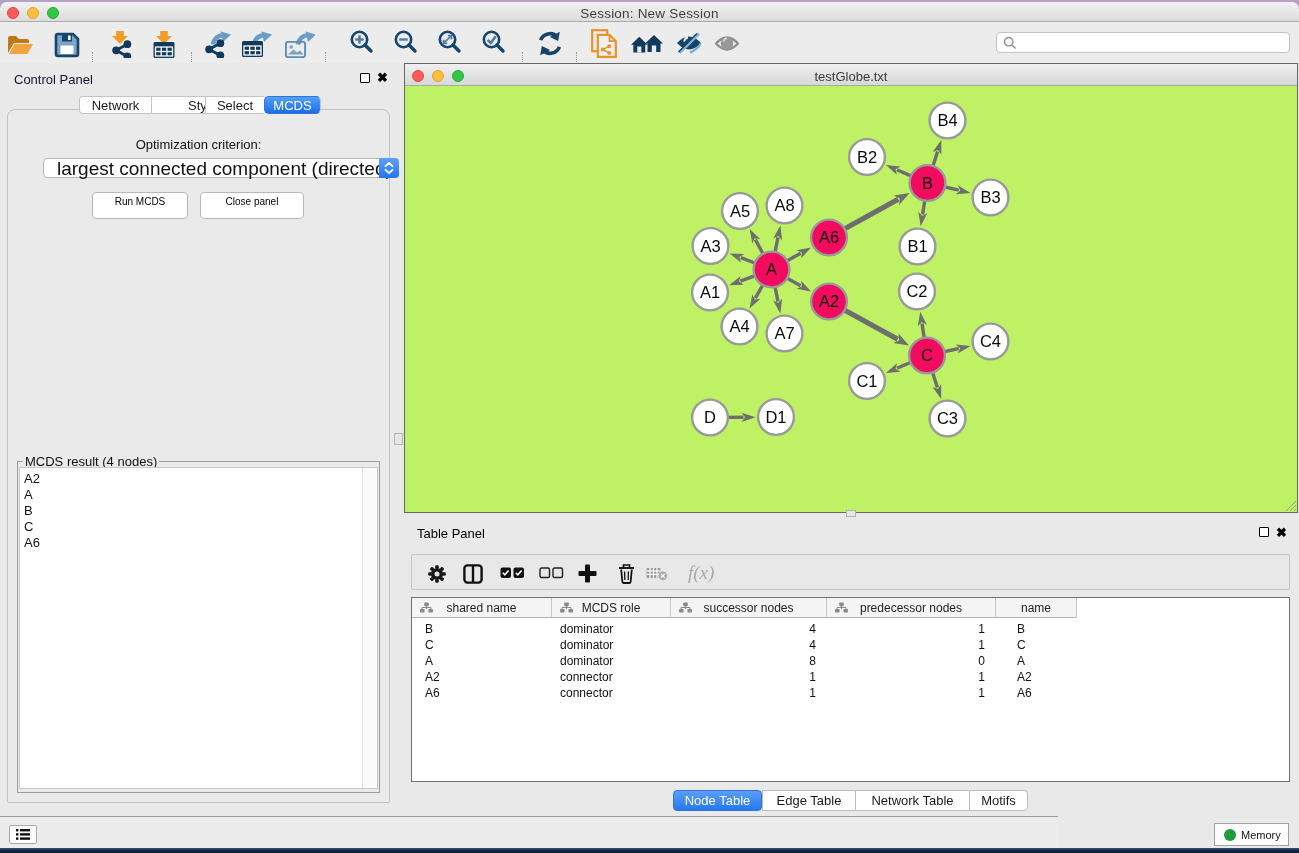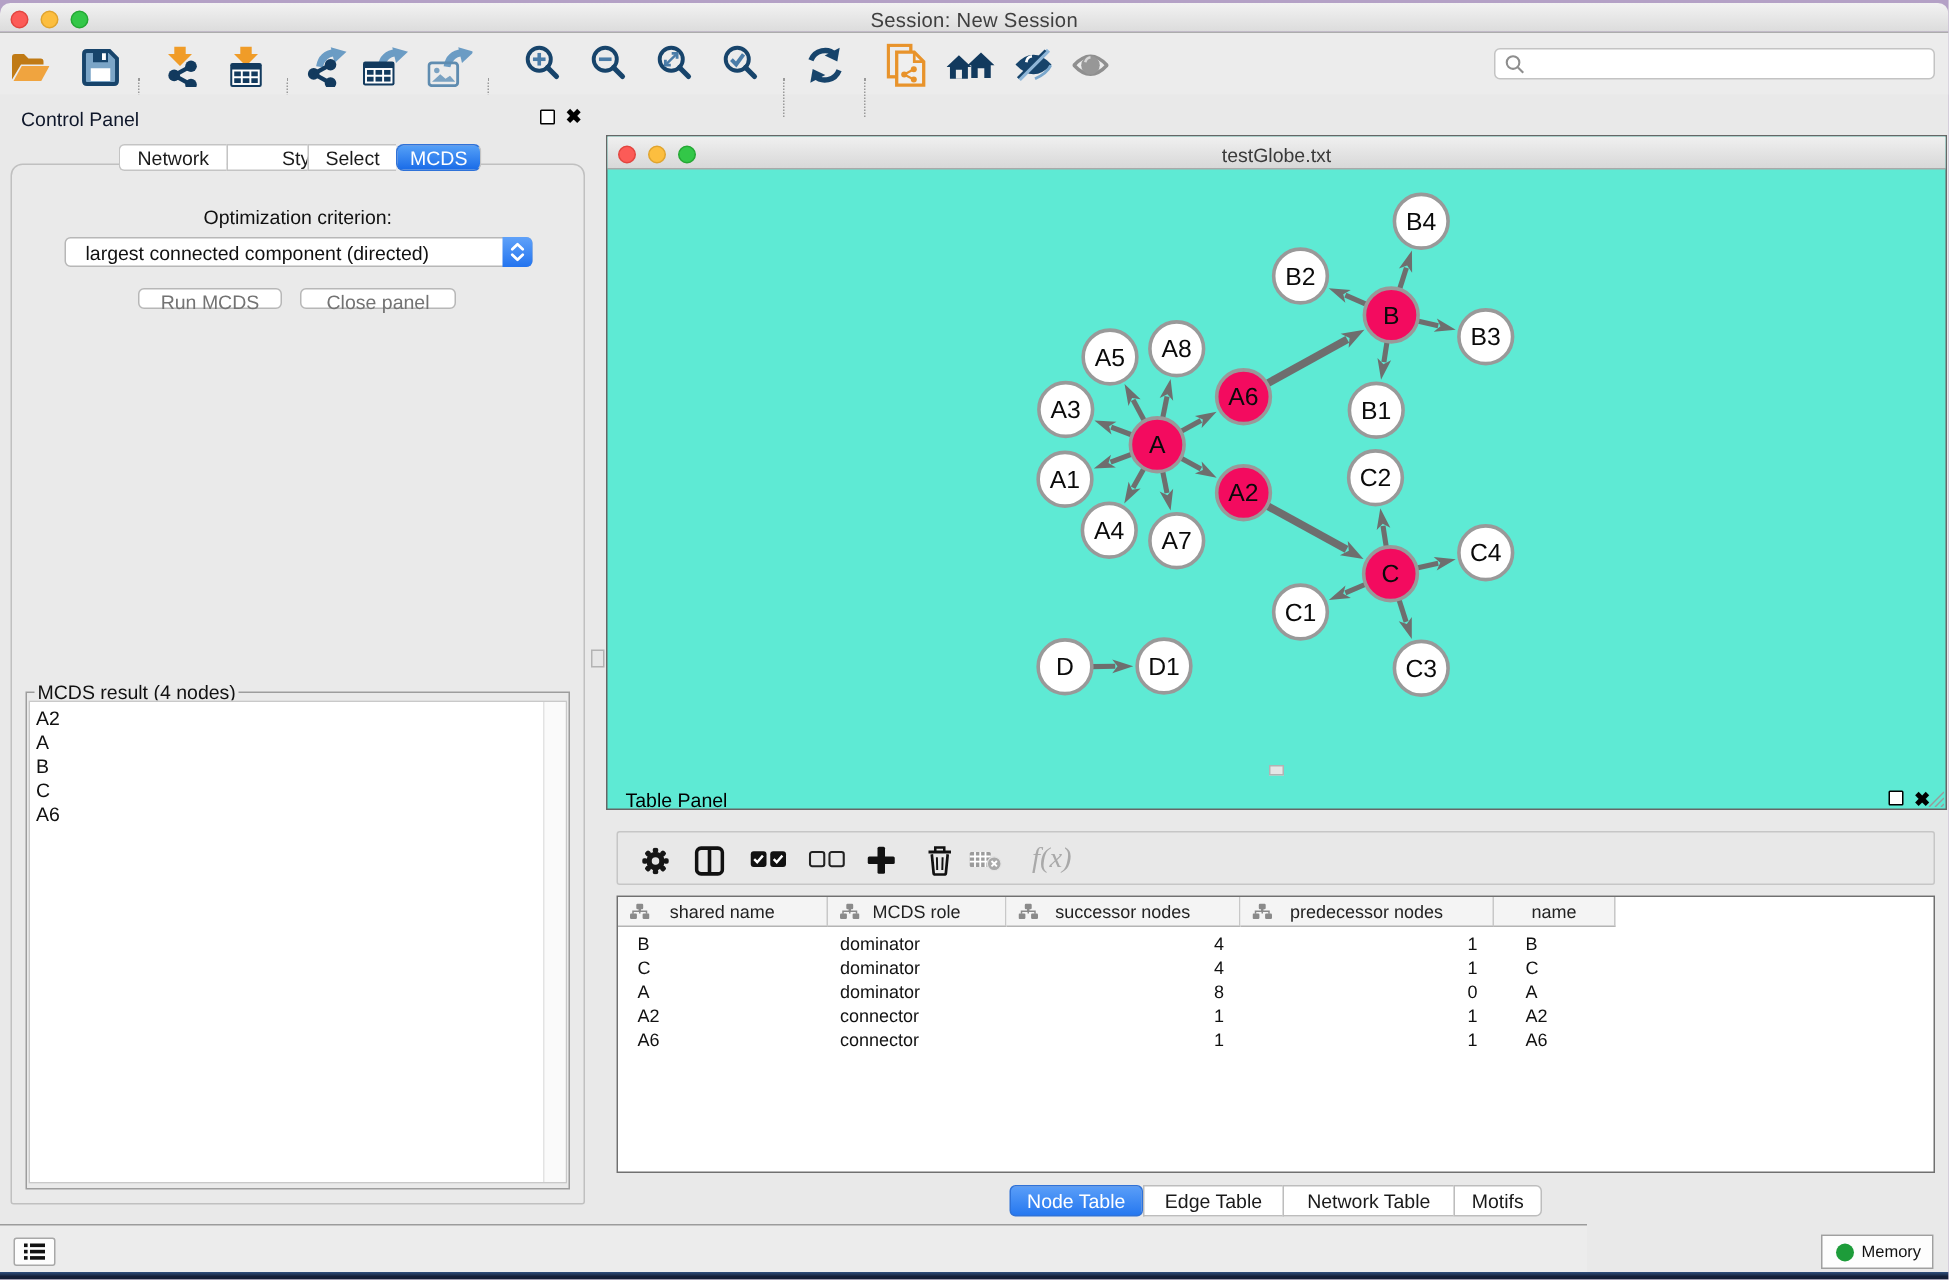--- a/index.html
+++ b/index.html
@@ -43,42 +43,42 @@
   border-right:none; font-size:13px; color:#1a1a1a; text-align:center; }
 .cptab:first-child { border-radius:4px 0 0 4px; }
 .cptab.sel { background:linear-gradient(#55a0f7,#1a6ce8); color:#fff;
   border:1px solid #2f72d8; border-radius:5px; }
 .cptab.last { border-right:1px solid #c4c4c4; }
 
 #cp-inner { position:absolute; left:7px; top:46px; width:383px; height:694px;
   border:1px solid #c0c0c0; background:#eaeaea; border-radius:8px 8px 2px 2px; }
 #opt-label { position:absolute; left:0; width:100%; top:27px; text-align:center;
   font-size:13px; color:#111; }
-#dd { position:absolute; left:35px; top:48px; width:312px; height:20px;
-  background:#fff; border:1px solid #b7b7b7; border-radius:4px; font-size:13px;
+#dd { position:absolute; left:35px; top:48px; width:356px; height:20px;
+  background:#fff; border:1px solid #b7b7b7; border-radius:4px; font-size:19px;
   color:#111; line-height:19px; padding-left:13px; }
 #dd-btn { position:absolute; right:-1px; top:-1px; width:20px; height:20px;
   background:linear-gradient(#60a2f9,#2374ef); border-radius:0 4px 4px 0; }
-.btn { position:absolute; height:14px; background:#fff; border:1px solid #b7b7b7;
-  border-radius:4px; font-size:13px; color:#737373; text-align:center; line-height:17px; }
+.btn { position:absolute; height:27px; background:#fff; border:1px solid #b7b7b7;
+  border-radius:4px; font-size:10px; color:#000000; text-align:center; line-height:17px; }
 
 
 #gbox { position:absolute; left:9px; top:351px; width:363px; height:332px;
   border:1px solid #9d9d9d; }
 #gbox-label { position:absolute; left:5px; top:-8px; background:#eaeaea;
   padding:0 2px; font-size:13px; color:#111; }
 #glist { position:absolute; left:1px; top:5px; width:359px; height:322px;
   background:#fff; border:1px solid #c9c9c9; font-size:13px; color:#111; }
 #glist .row { padding-left:4px; height:16px; line-height:16px; }
 #gscroll { position:absolute; right:0; top:0; width:15px; height:100%;
   background:#fafafa; border-left:1px solid #e3e3e3; }
 
 
-#netwin { left:404px; top:63px; width:894px; height:450px; background:#5eead4;
-  border:1px solid #666;margin-top:27px; }
+#netwin { left:404px; top:63px; width:894px; height:450px; background:#bef264;
+  border:1px solid #666; }
 #net-titlebar { position:absolute; left:0; top:0; width:100%; height:22px;
   background:linear-gradient(#f0f0f0,#d8d8d8); border-bottom:1px solid #a9a9a9; }
 #net-titlebar .t1 { left:7px; top:6px; background:#fc5b57; border:0.5px solid #e2453f; }
 #net-titlebar .t2 { left:27px; top:6px; background:#fcbe3f; border:0.5px solid #e0a42e; }
 #net-titlebar .t3 { left:47px; top:6px; background:#33c748; border:0.5px solid #24a834; }
 #net-title { position:absolute; width:100%; top:5px; text-align:center;
   font-size:13px; color:#3a3a3a; }
 #graph { position:absolute; left:0px; top:27px; }
 
 

